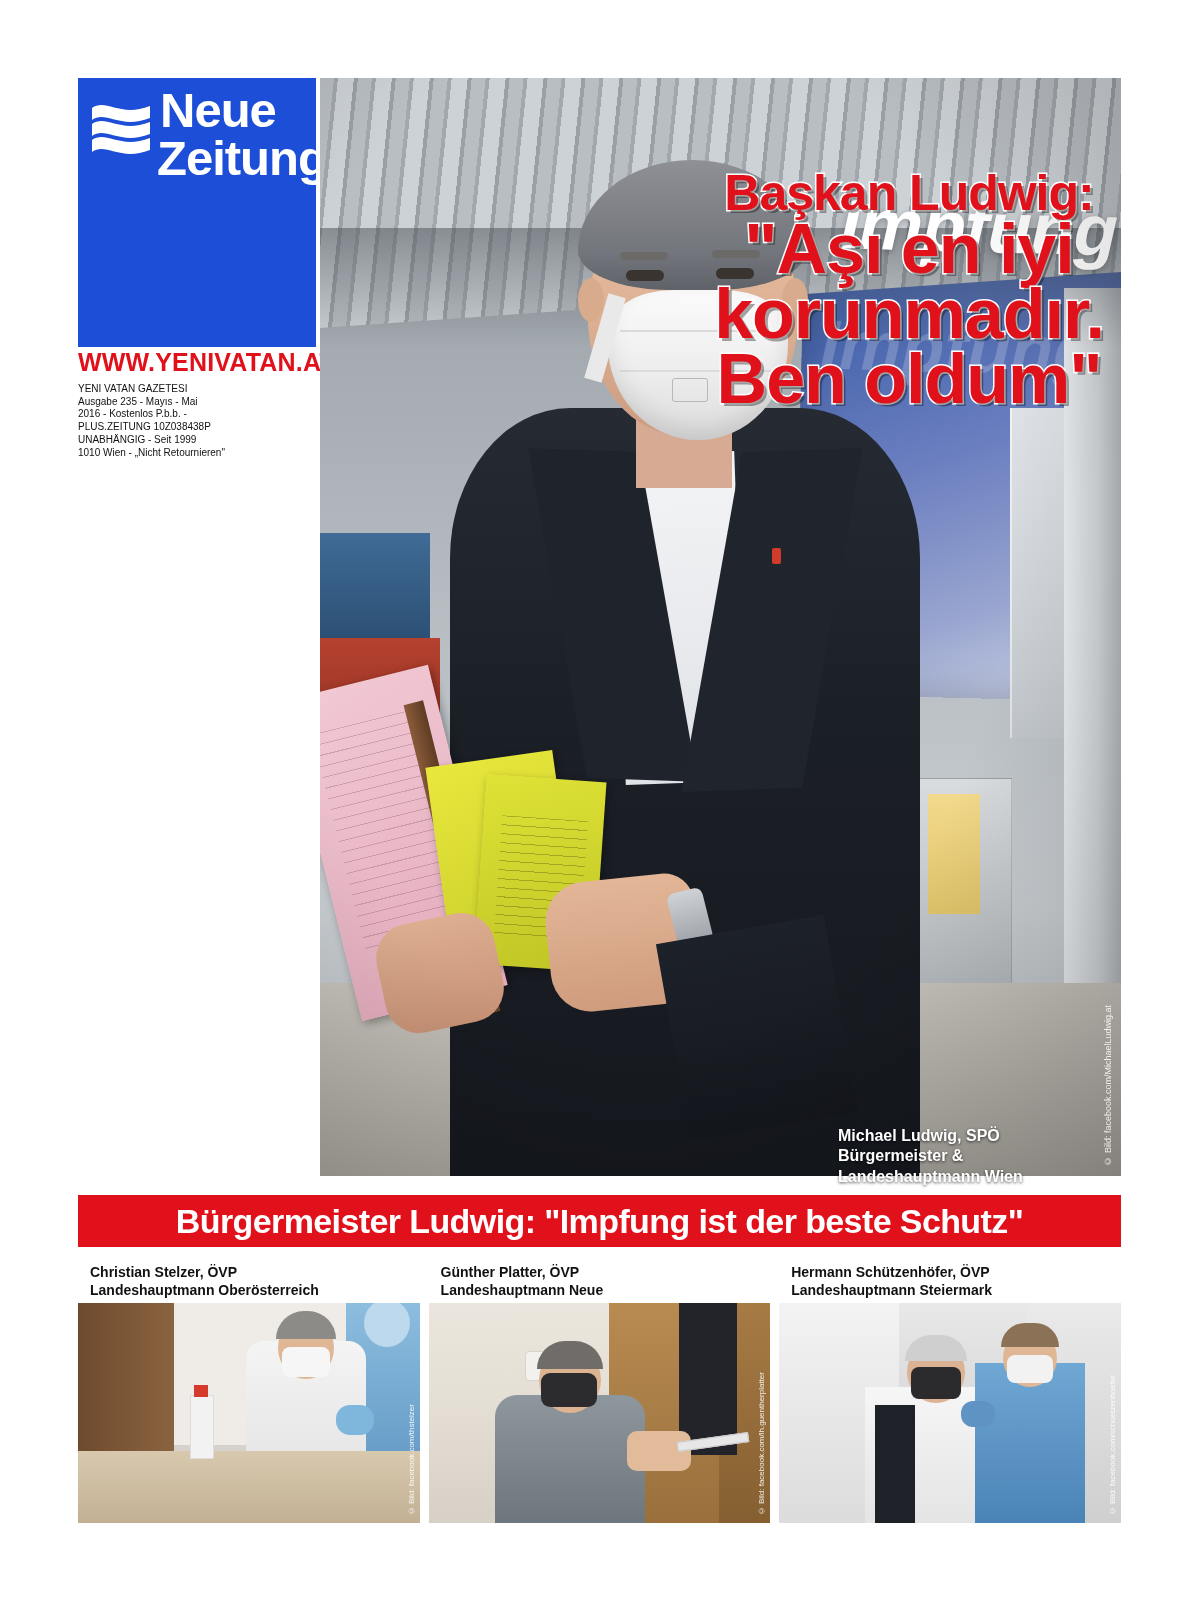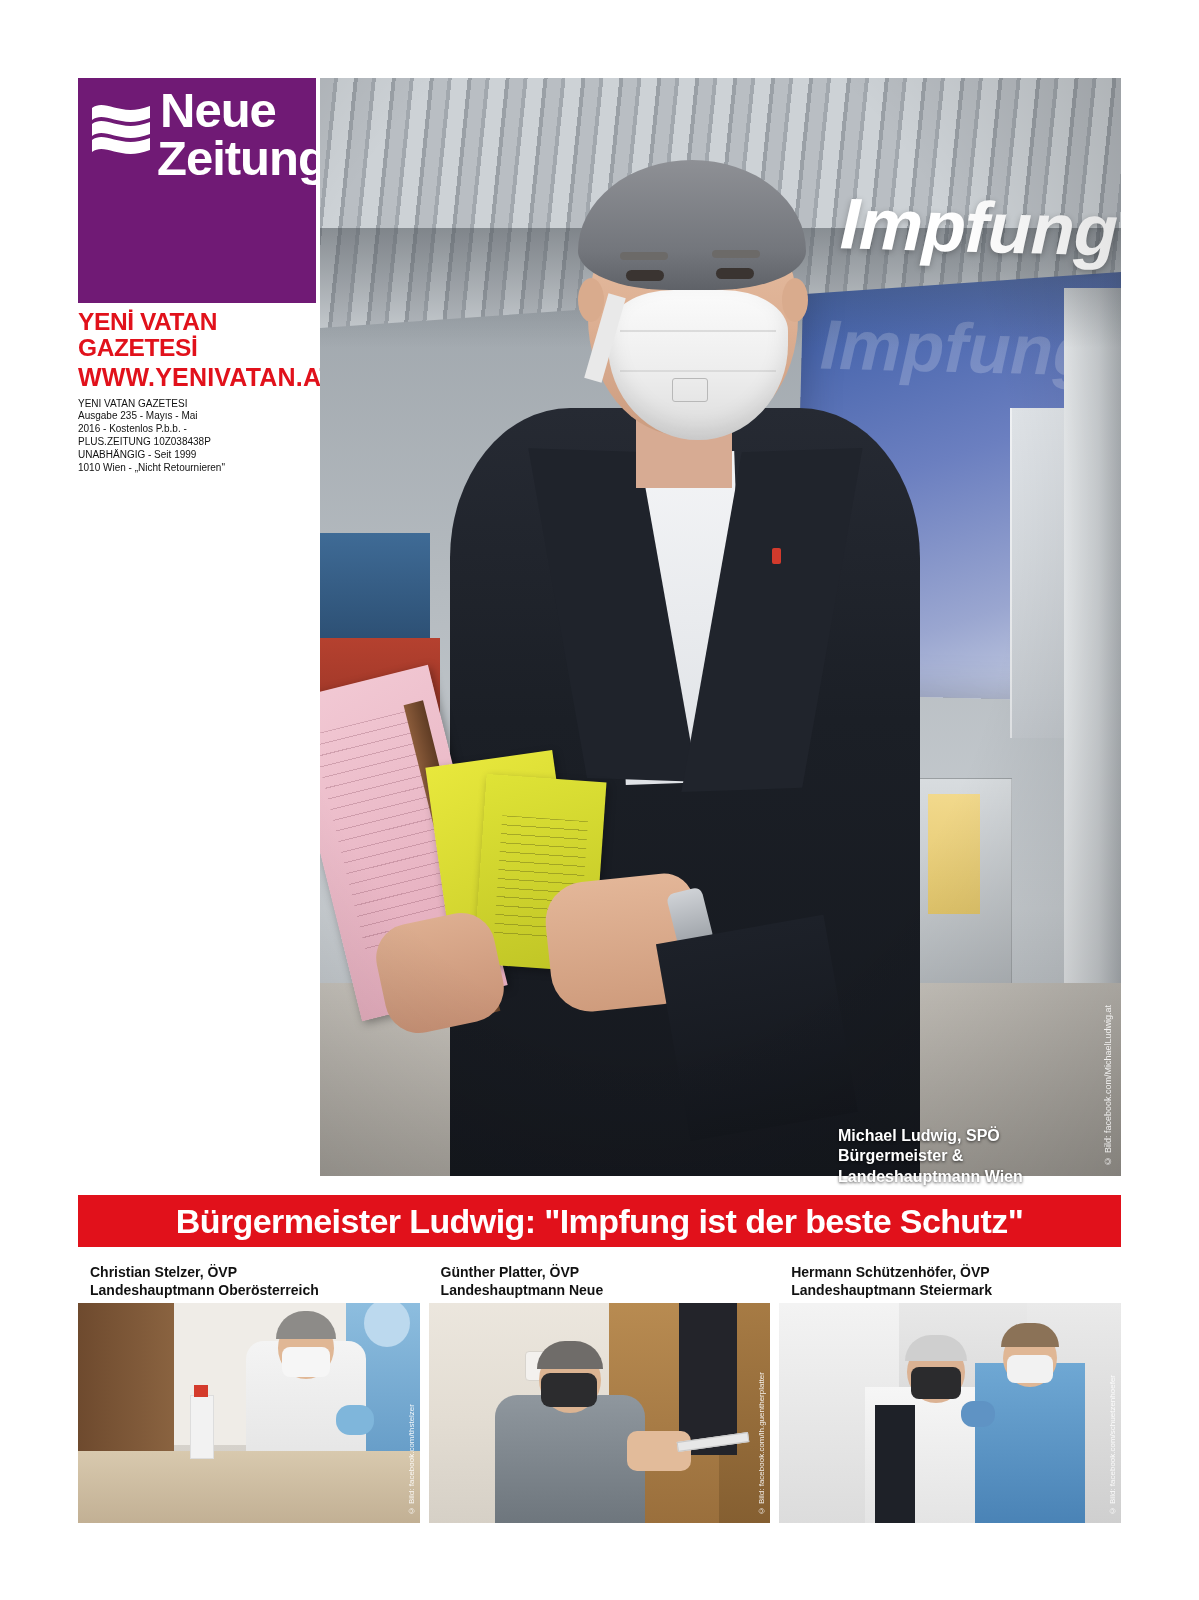--- a/index.html
+++ b/index.html
@@ -24,23 +24,23 @@
   }
 
   
   .masthead {
     position: absolute;
     left: 78px;
     top: 78px;
     width: 238px;
   }
   .logo-box {
-    background: #701a75;
+    background: #1d4ed8;
     width: 238px;
-    height: 225px;
+    height: 269px;
     position: relative;
     box-sizing: border-box;
   }
   .logo-flag {
     position: absolute;
     left: 12px;
     top: 20px;
     width: 62px;
     height: 62px;
   }
@@ -474,21 +474,20 @@
       <svg class="logo-flag" viewBox="0 0 62 62">
         <path d="M2,10 C16,0 30,20 60,8 L60,20 C30,32 16,12 2,22 Z" fill="#ffffff"></path>
         <path d="M2,26 C16,16 30,36 60,24 L60,36 C30,48 16,28 2,38 Z" fill="#ffffff"></path>
         <path d="M2,42 C16,32 30,52 60,40 L60,52 C30,64 16,44 2,54 Z" fill="#ffffff"></path>
       </svg>
       <div class="logo-words">
         <div class="w1">Neue</div>
         <div class="w3">Zeitung</div>
       </div>
     </div>
-    <div class="sub-red">YENİ VATAN GAZETESİ</div>
     <div class="sub-url">WWW.YENIVATAN.AT</div>
     <div class="imprint">
       <div>YENI    VATAN    GAZETESI</div>
       <div>Ausgabe   235  -  Mayıs  -  Mai</div>
       <div>2016   -   Kostenlos   P.b.b.   -</div>
       <div>PLUS.ZEITUNG     10Z038438P</div>
       <div>UNABHÄNGIG   -   Seit   1999</div>
       <div>1010 Wien - „Nicht Retournieren"</div>
     </div>
   </div>
@@ -536,20 +535,26 @@
     <div class="yellow-lines"></div>
     <div class="hand-l"></div>
     <div class="hand-r"></div>
     <div class="watch"></div>
     <div class="sleeve"></div>
     <div class="vignette"></div>
 
     <div class="credit-vert">© Bild: facebook.com/MichaelLudwig.at</div>
   </div>
 
+  <div class="headline">
+    <span class="l l1">Başkan Ludwig:</span>
+    <span class="l l2">"Aşı  en iyi</span>
+    <span class="l l3">korunmadır.</span>
+    <span class="l l4">Ben oldum"</span>
+  </div>
 
   <div class="photo-caption">
     <div>Michael Ludwig, SPÖ</div>
     <div>Bürgermeister &amp;</div>
     <div>Landeshauptmann Wien</div>
   </div>
 
   <div class="red-banner">
     <span>Bürgermeister Ludwig: "Impfung ist der beste Schutz"</span>
   </div>

